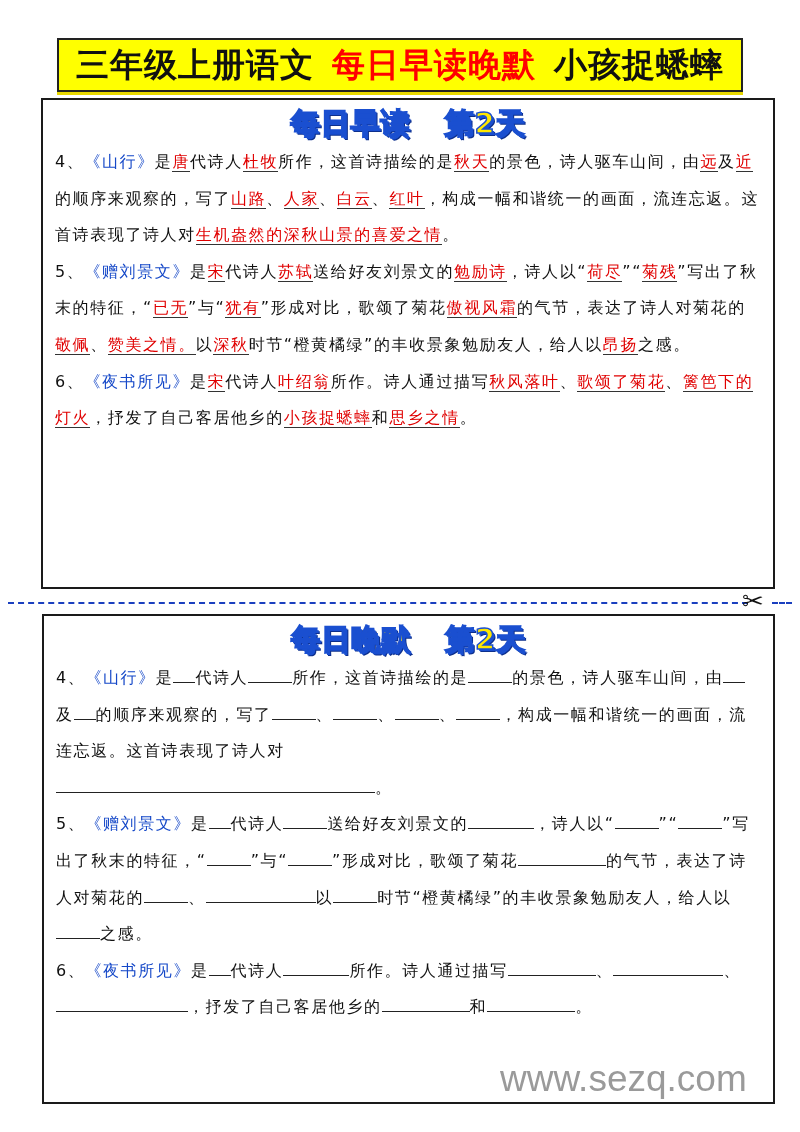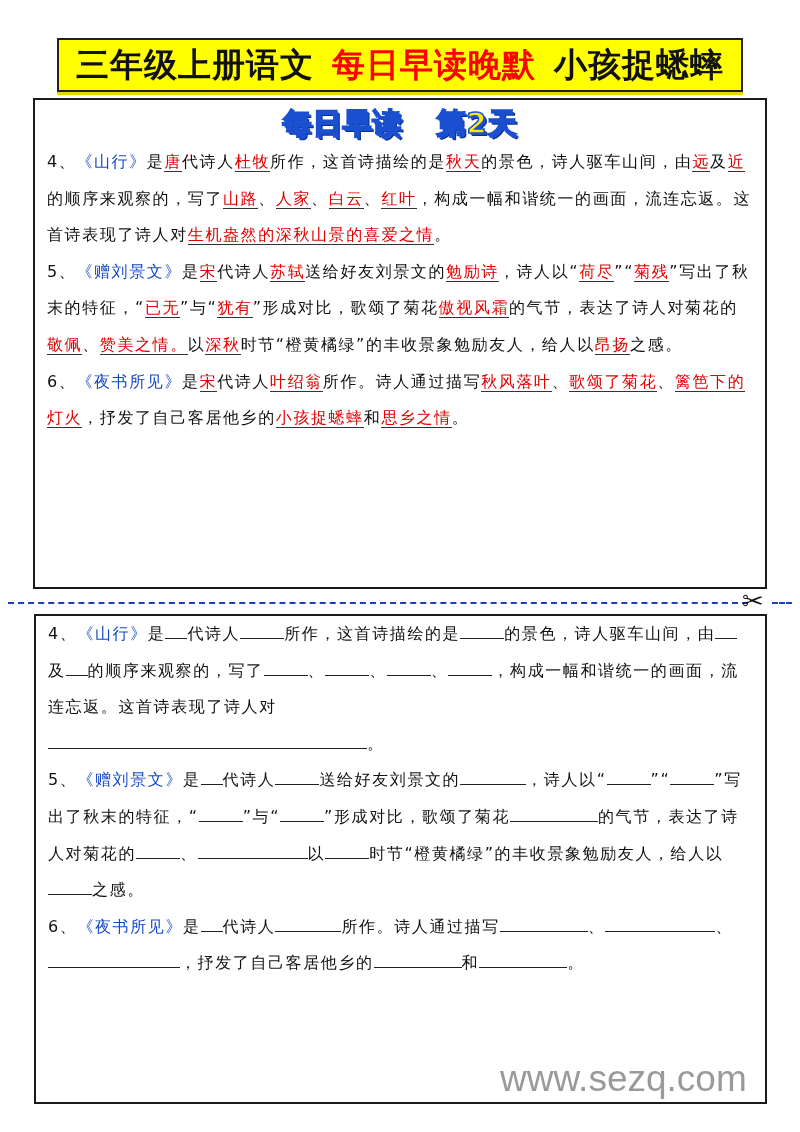--- a/index.html
+++ b/index.html
@@ -5,21 +5,21 @@
   html, body { margin:0; padding:0; background:#ffffff; }
   body { width:800px; height:1132px; position:relative; overflow:hidden;
          font-family:"DejaVu Sans", "Liberation Sans", sans-serif; color:#111; }
   .title-box { position:absolute; left:57px; top:38px; width:682px; height:50px;
                background:#ffff00; border:2px solid #222; box-shadow:0 3px 0 #e8d800;
                display:flex; align-items:center; justify-content:center;
                font-family:"DejaVu Serif", "Liberation Serif", serif; font-weight:bold;
                font-size:33px; letter-spacing:1px; white-space:nowrap; }
   .title-box .black { color:#111; }
   .title-box .red { color:#ff0000; margin:16px 18px; }
-  .card { position:absolute; border:2.5px solid #1a1a1a; background:#fff; box-sizing:border-box; }
+  .card { position:absolute; border:2.5px solid #1a1a1a; background:#fff; box-sizing:border-box;margin-left:8px; }
   #card-morning { left:33px; top:98px; width:734px; height:491px; }
   #card-evening { left:34px; top:614px; width:733px; height:490px; }
   .card-header { text-align:center; height:40px; margin-top:4px;
                  font-size:29px; font-weight:bold; letter-spacing:1px;
                  font-family:"DejaVu Sans", sans-serif; }
   .card-header span { display:inline-block; }
   .hdr-a { color:#ffe800; -webkit-text-stroke:1.5px #1a4fd0;
            text-shadow:2px 2px 0 #1a4fd0, 3px 3px 0 #0d2f8c; }
   .hdr-gap { width:34px; }
   .content { padding:0 12px 0 12px; font-size:16px; line-height:36.6px;
@@ -55,20 +55,23 @@
       <p><span>5、</span><span class="title-blue">《赠刘景文》</span><span>是</span><span class="ans">宋</span><span>代诗人</span><span class="ans">苏轼</span><span>送给好友刘景文的</span><span class="ans">勉励诗</span><span>，诗人以“</span><span class="ans">荷尽</span><span>”“</span><span class="ans">菊残</span><span>”写出了秋末的特征，“</span><span class="ans">已无</span><span>”与“</span><span class="ans">犹有</span><span>”形成对比，歌颂了菊花</span><span class="ans">傲视风霜</span><span>的气节，表达了诗人对菊花的</span><span class="ans">敬佩</span><span>、</span><span class="ans">赞美之情。</span><span>以</span><span class="ans">深秋</span><span>时节“橙黄橘绿”的丰收景象勉励友人，给人以</span><span class="ans">昂扬</span><span>之感。</span></p>
       <p><span>6、</span><span class="title-blue">《夜书所见》</span><span>是</span><span class="ans">宋</span><span>代诗人</span><span class="ans">叶绍翁</span><span>所作。诗人通过描写</span><span class="ans">秋风落叶</span><span>、</span><span class="ans">歌颂了菊花</span><span>、</span><span class="ans">篱笆下的灯火</span><span>，抒发了自己客居他乡的</span><span class="ans">小孩捉蟋蟀</span><span>和</span><span class="ans">思乡之情</span><span>。</span></p>
     </div>
 </div>
 
 <div class="dash-line"></div>
 <div class="dash-line-r"></div>
 <div class="scissors">✂</div>
 
 <div class="card ev" id="card-evening">
+  <div class="card-header">
+    <span class="hdr-a">每日晚默</span><span class="hdr-gap"></span><span class="hdr-a">第2天</span>
+  </div>
   <div class="content" id="evening-content">
       <p><span>4、</span><span class="title-blue">《山行》</span><span>是</span><span class="blank" style="width: 22px;"></span><span>代诗人</span><span class="blank" style="width: 44px;"></span><span>所作，这首诗描绘的是</span><span class="blank" style="width: 44px;"></span><span>的景色，诗人驱车山间，由</span><span class="blank" style="width: 22px;"></span><span>及</span><span class="blank" style="width: 22px;"></span><span>的顺序来观察的，写了</span><span class="blank" style="width: 44px;"></span><span>、</span><span class="blank" style="width: 44px;"></span><span>、</span><span class="blank" style="width: 44px;"></span><span>、</span><span class="blank" style="width: 44px;"></span><span>，构成一幅和谐统一的画面，流连忘返。这首诗表现了诗人对</span><br><span class="blank" style="width: 319px;"></span><span>。</span></p>
       <p><span>5、</span><span class="title-blue">《赠刘景文》</span><span>是</span><span class="blank" style="width: 22px;"></span><span>代诗人</span><span class="blank" style="width: 44px;"></span><span>送给好友刘景文的</span><span class="blank" style="width: 66px;"></span><span>，诗人以“</span><span class="blank" style="width: 44px;"></span><span>”“</span><span class="blank" style="width: 44px;"></span><span>”写出了秋末的特征，“</span><span class="blank" style="width: 44px;"></span><span>”与“</span><span class="blank" style="width: 44px;"></span><span>”形成对比，歌颂了菊花</span><span class="blank" style="width: 88px;"></span><span>的气节，表达了诗人对菊花的</span><span class="blank" style="width: 44px;"></span><span>、</span><span class="blank" style="width: 44px;"></span><span class="blank" style="width: 66px;"></span><span>以</span><span class="blank" style="width: 44px;"></span><span>时节“橙黄橘绿”的丰收景象勉励友人，给人以</span><span class="blank" style="width: 44px;"></span><span>之感。</span></p>
       <p><span>6、</span><span class="title-blue">《夜书所见》</span><span>是</span><span class="blank" style="width: 22px;"></span><span>代诗人</span><span class="blank" style="width: 66px;"></span><span>所作。诗人通过描写</span><span class="blank" style="width: 88px;"></span><span>、</span><span class="blank" style="width: 110px;"></span><span>、</span><span class="blank" style="width: 132px;"></span><span>，抒发了自己客居他乡的</span><span class="blank" style="width: 88px;"></span><span>和</span><span class="blank" style="width: 22px;"></span><span class="blank" style="width: 66px;"></span><span>。</span></p>
     </div>
 </div>
 
 <div class="watermark">www.sezq.com</div>
 
 </body></html>

